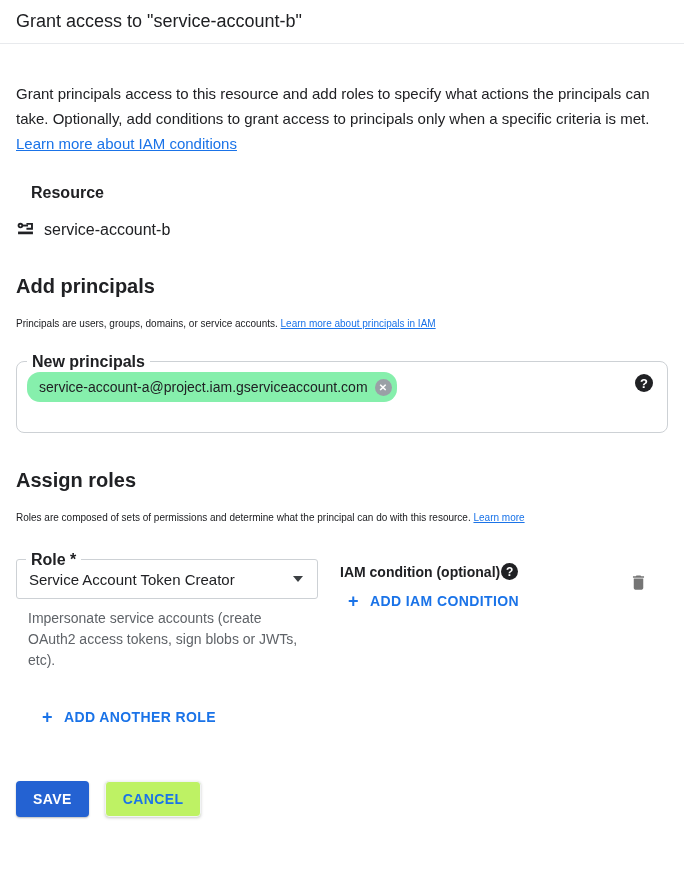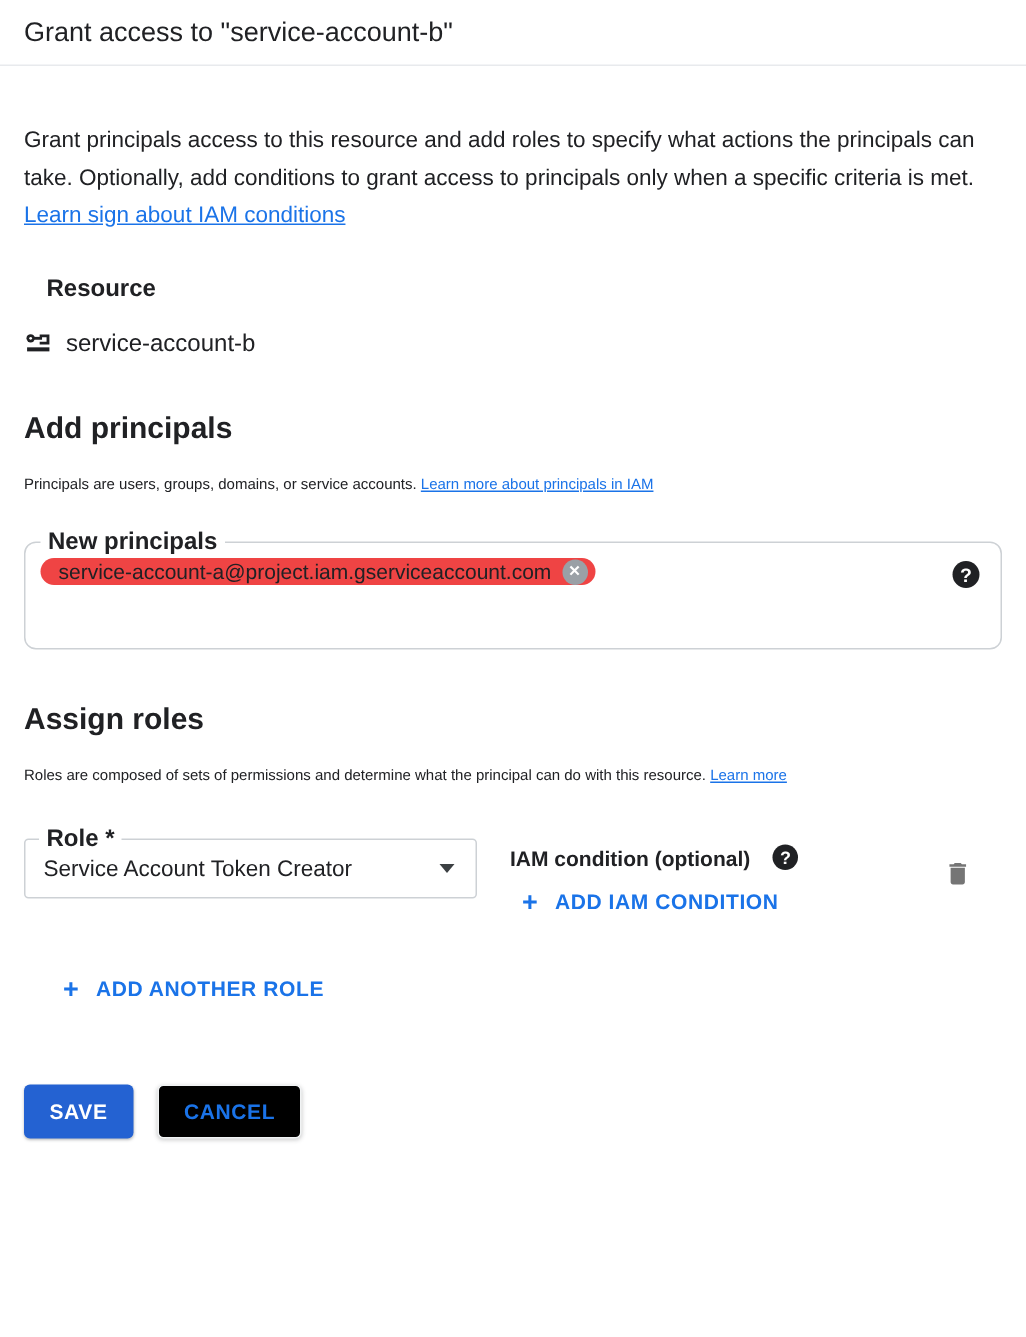--- a/index.html
+++ b/index.html
@@ -33,21 +33,21 @@
   .principals-field {
     position:relative; margin-top:24px; height:72px;
     border:1px solid #cdd1d5; border-radius:8px; padding:10px 44px 10px 10px;
   }
   .field-label {
     position:absolute; top:-9px; left:10px; background:#fff; padding:0 5px;
     font-size:16px; font-weight:bold; color:#202124; line-height:17px;
   }
   .chip {
     display:inline-flex; align-items:center; gap:7px; max-width:100%;
-    background:#ef4444; border-radius:13px; height:18px; padding:0 5px 0 12px;
+    background:#86efac; border-radius:13px; height:30px; padding:0 5px 0 12px;
     font-size:14px; color:#202124; white-space:nowrap;
   }
   .chip-close {
     width:17px; height:17px; border-radius:50%; background:#9aa0a6; color:#fff;
     display:flex; align-items:center; justify-content:center;
     font-size:10px; font-weight:bold; cursor:pointer; flex:0 0 auto;
   }
   .help-badge {
     width:18px; height:18px; border-radius:50%; background:#202124; color:#fff;
     display:flex; align-items:center; justify-content:center;
@@ -65,21 +65,21 @@
   .role-field .field-label { left:9px; }
   .role-value { flex:1; font-size:15px; color:#202124; }
   .arrow-down {
     width:0; height:0; flex:0 0 auto;
     border-left:5px solid transparent; border-right:5px solid transparent;
     border-top:6px solid #3c4043;
   }
   .role-help { margin:9px 0 0; padding:0 12px; font-size:14px; line-height:21px; color:#5f6368; max-width:296px; }
 
   .cond-col { flex:1 1 auto; margin-left:22px; padding-top:4px; }
-  .cond-label-row { display:flex; align-items:flex-end; gap:15px; }
+  .cond-label-row { display:flex; align-items:flex-end; gap:1px; }
   .cond-label { font-size:14px; font-weight:bold; color:#202124; }
   .cond-label-row .help-badge { width:17px; height:17px; font-size:12px; }
 
   .add-btn {
     display:inline-flex; align-items:center; gap:11px;
     color:#1a73e8; font-size:14px; font-weight:bold; letter-spacing:0.4px;
     background:none; border:none; cursor:pointer; padding:4px 8px;
     font-family:"Liberation Sans", sans-serif;
   }
   .plus-glyph { font-size:18px; font-weight:bold; line-height:14px; }
@@ -99,36 +99,36 @@
     font-family:"Liberation Sans", sans-serif;
     font-size:14px; font-weight:bold; letter-spacing:0.4px;
     border-radius:4px; padding:0 17px; height:36px; cursor:pointer;
   }
   .btn-save {
     background:#2b63d9; background:#1f64d6; background:#2a66d4;
     background:#2462d2; color:#fff; border:none;
     box-shadow:0 1px 2px rgba(60,64,67,.35);
   }
   .btn-cancel {
-    background:#000000; color:#1a73e8; border:1px solid #f1f3f4;
+    background:#bef264; color:#1a73e8; border:1px solid #f1f3f4;
     box-shadow:0 1px 3px rgba(60,64,67,.28);
   }
 </style>
 </head>
 <body>
 
 <div class="dialog">
 
   <div class="dlg-header">
     <h1 class="dlg-title">Grant access to "service-account-b"</h1>
   </div>
 
   <div class="dlg-main">
 
-    <p class="intro"><span>Grant principals access to this resource and add roles to specify what actions the principals can take. Optionally, add conditions to grant access to principals only when a specific criteria is met. </span><a class="link">Learn sign about IAM conditions</a></p>
+    <p class="intro"><span>Grant principals access to this resource and add roles to specify what actions the principals can take. Optionally, add conditions to grant access to principals only when a specific criteria is met. </span><a class="link">Learn more about IAM conditions</a></p>
 
     <h3 class="sec-h3">Resource</h3>
     <div class="resource-row">
       <svg width="19" height="19" viewBox="0 0 24 24">
         <circle cx="5.6" cy="7" r="3.5" fill="#202124"></circle>
         <circle cx="5.6" cy="7" r="1.15" fill="#ffffff"></circle>
         <rect x="8.4" y="5.8" width="6.8" height="2.4" fill="#202124"></rect>
         <path d="M13.2 3.7h8.2v8.6h-8.2v-2.4h5.8V6.1h-5.8z" fill="#202124"></path>
         <rect x="2.6" y="14.6" width="18.8" height="3.4" fill="#202124"></rect>
       </svg>
@@ -155,20 +155,21 @@
     <p class="sec-p"><span>Roles are composed of sets of permissions and determine what the principal can do with this resource. </span><a class="link">Learn more</a></p>
 
     <div class="roles-row">
 
       <div class="role-col">
         <div class="role-field">
           <span class="field-label">Role *</span>
           <span class="role-value">Service Account Token Creator</span>
           <span class="arrow-down"></span>
         </div>
+        <p class="role-help">Impersonate service accounts (create OAuth2 access tokens, sign blobs or JWTs, etc).</p>
       </div>
 
       <div class="cond-col">
         <div class="cond-label-row">
           <span class="cond-label">IAM condition (optional)</span>
           <span class="help-badge">
               <span>?</span>
             </span>
         </div>
         <button class="add-btn">

